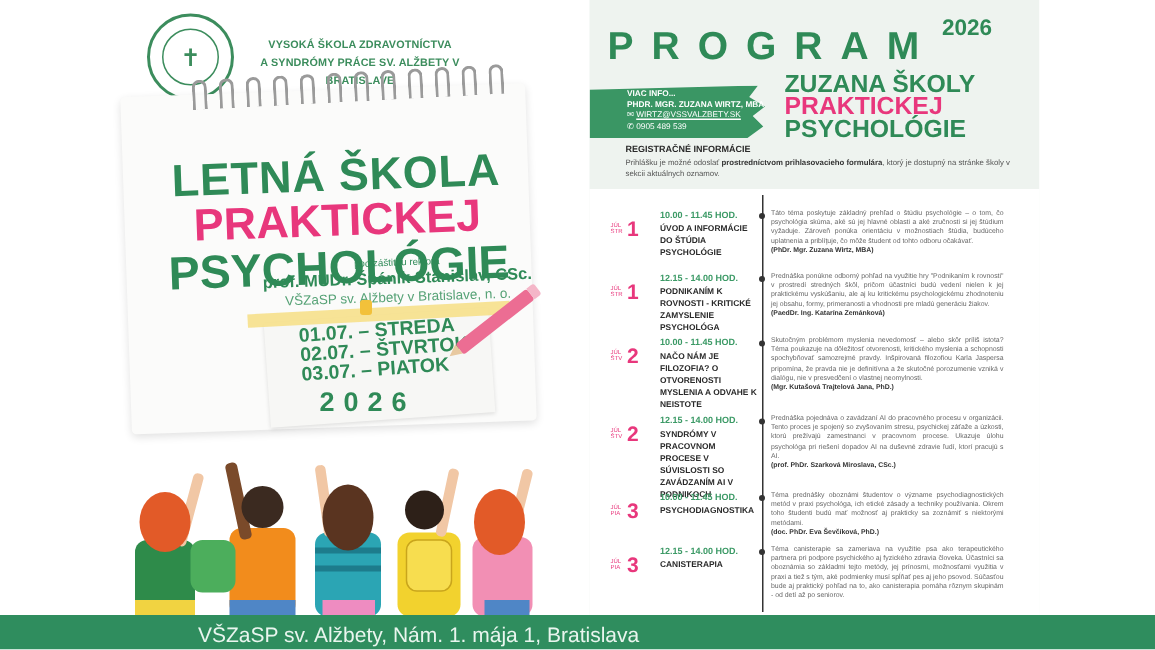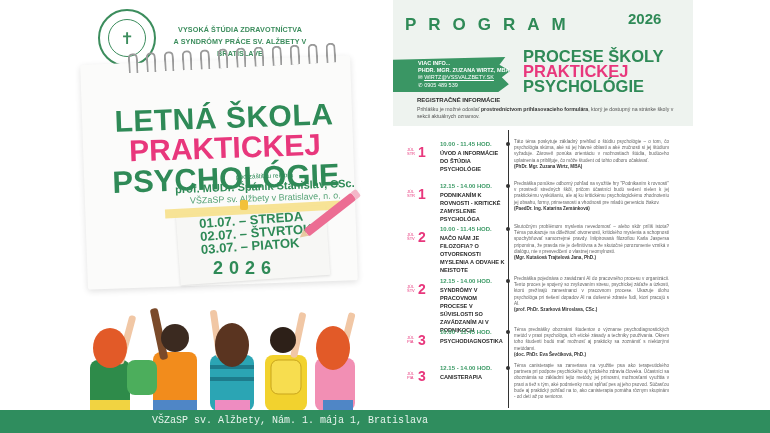--- a/index.html
+++ b/index.html
@@ -31,26 +31,26 @@
   .dates { position: absolute; left: 200px; top: 213px; transform: rotate(-4deg); color: #2f8a57; font-family: "Liberation Sans", sans-serif; font-weight: 700; font-size: 13px; line-height: 13px; }
   .year-left { position: absolute; left: 213px; top: 258px; color: #2f8a57; font-family: "Liberation Sans", sans-serif; font-weight: 700; font-size: 18px; letter-spacing: 6px; }
 
   .pencil { position: absolute; left: 300px; top: 210px; width: 60px; height: 9px; background: #ec6d93; transform: rotate(-38deg); border-radius: 2px; }
   .pencil::before { content: ""; position: absolute; left: -8px; top: 0; border-right: 8px solid #e8c9a0; border-top: 4.5px solid transparent; border-bottom: 4.5px solid transparent; }
   .pencil::after { content: ""; position: absolute; right: -6px; top: 0; width: 6px; height: 9px; background: #f4b6c8; border-radius: 0 2px 2px 0; }
 
   .people { position: absolute; left: 75px; top: 300px; width: 285px; height: 111px; }
 
   .footer { position: absolute; left: 0; top: 410px; width: 770px; height: 23px; background: #2f8d5e; }
-  .footer-text { position: absolute; left: 152px; top: 415px; color: #e9f5ee; font-family: Liberation Mono, monospace; font-size: 10px; }
+  .footer-text { position: absolute; left: 132px; top: 415px; color: #e9f5ee; font-family: Liberation Sans, sans-serif; font-size: 14px; }
 
   
   .right { position: absolute; left: 393px; top: 0; width: 300px; height: 410px; background: #eef3ef; }
   .right-white { position: absolute; left: 693px; top: 0; width: 77px; height: 410px; background: #ffffff; }
-  .program { position: absolute; left: 405px; top: 15px; color: #2f8a57; font-family: "Liberation Sans", sans-serif; font-weight: 700; font-size: 17px; letter-spacing: 12px; }
+  .program { position: absolute; left: 405px; top: 15px; color: #2f8a57; font-family: "Liberation Sans", sans-serif; font-weight: 700; font-size: 26px; letter-spacing: 12px; }
   .year-right { position: absolute; left: 628px; top: 10px; color: #2f8a57; font-family: "Liberation Sans", sans-serif; font-weight: 700; font-size: 15px; }
   .brush { position: absolute; left: 393px; top: 57px; width: 117px; height: 35px; background: #3a9664; clip-path: polygon(0 8%, 96% 0, 91% 22%, 100% 40%, 93% 58%, 99% 78%, 90% 100%, 0 100%); }
   .contact { position: absolute; left: 418px; top: 60px; color: #ffffff; font-family: "Liberation Sans", sans-serif; font-size: 5.5px; line-height: 7.2px; }
   .contact .b { font-weight: 700; }
   .contact .u { text-decoration: underline; }
   .subtitle { position: absolute; left: 523px; top: 49px; font-family: "Liberation Sans", sans-serif; font-weight: 700; font-size: 16.5px; line-height: 15px; }
   .subtitle .g { color: #2f8a57; }
   .subtitle .p { color: #e8377c; }
 
   .reg-title { position: absolute; left: 417px; top: 97px; color: #2a2a2a; font-family: "Liberation Sans", sans-serif; font-weight: 700; font-size: 6px; }
@@ -72,21 +72,21 @@
 </head>
 <body>
 
 <div class="page">
 
   <div class="left"></div>
   <div class="logo">
     <div class="logo-inner">✝</div>
   </div>
   <div class="school">
-    <div>VYSOKÁ ŠTÚDIA ZDRAVOTNÍCTVA</div>
+    <div>VYSOKÁ ŠKOLA ZDRAVOTNÍCTVA</div>
     <div>A SYNDRÓMY PRÁCE SV. ALŽBETY V BRATISLAVE</div>
   </div>
 
   <div class="notepad"></div>
   <div class="rings">
     <div class="ring"></div>
       <div class="ring"></div>
       <div class="ring"></div>
       <div class="ring"></div>
     <div class="ring"></div>
@@ -161,21 +161,21 @@
 
   <div class="brush"></div>
   <div class="contact">
     <div class="b">VIAC INFO...</div>
     <div class="b">PHDR. MGR. ZUZANA WIRTZ, MBA</div>
     <div><span>✉ </span><span class="u">WIRTZ@VSSVALZBETY.SK</span></div>
     <div><span>✆ </span><span>0905 489 539</span></div>
   </div>
 
   <div class="subtitle">
-    <div class="g">PROCESE ŠKOLY</div>
+    <div class="g">ZUZANA ŠKOLY</div>
     <div class="p">PRAKTICKEJ</div>
     <div class="g">PSYCHOLÓGIE</div>
   </div>
 
   <div class="reg-title">REGISTRAČNÉ INFORMÁCIE</div>
   <div class="reg-text">
     <span>Prihlášku je možné odoslať </span><b>prostredníctvom prihlasovacieho formulára</b><span>, ktorý je dostupný na stránke školy v sekcii aktuálnych oznamov.</span>
   </div>
 
   <div class="sched"></div>

